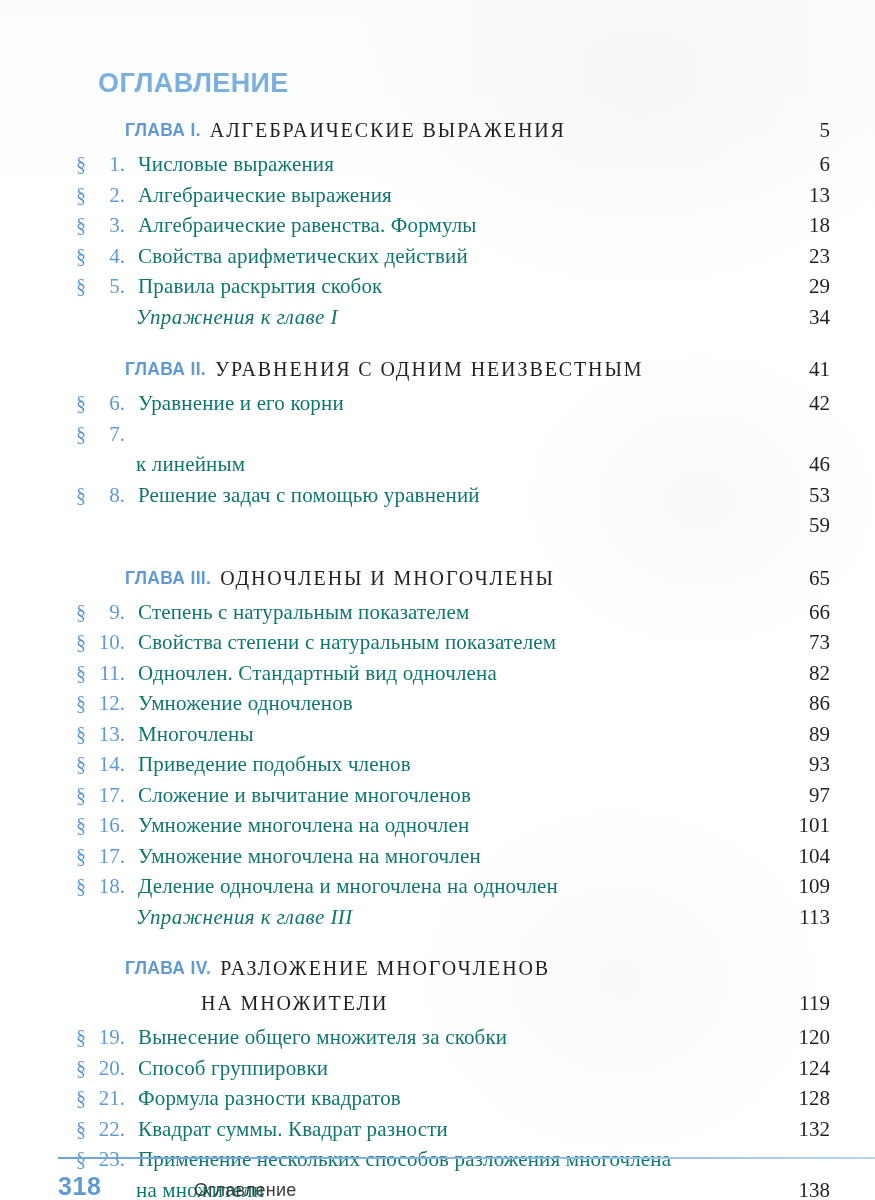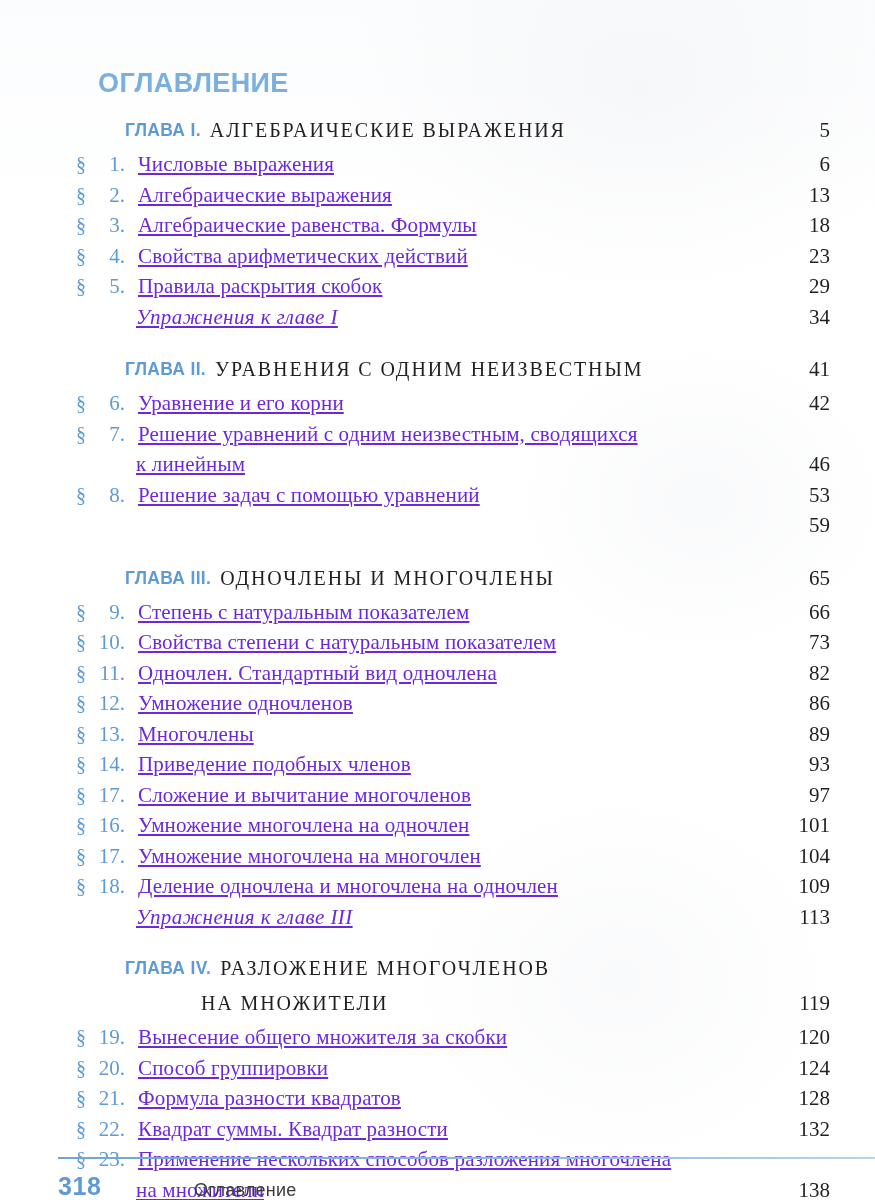--- a/index.html
+++ b/index.html
@@ -86,23 +86,22 @@
     padding-right: 2px;
   }
   .sect-dot {
     flex: 0 0 11px;
     color: #5f9ad4;
     font-size: 21px;
   }
 
   .row-label {
     flex: 0 0 auto;
-    color: #6d28d9;
+    color: #0f766e;
     letter-spacing: 0.15px;
-    text-decoration: underline;
   }
 
   .leader {
     flex: 1 1 auto;
     overflow: hidden;
     margin: 0 3px 0 5px;
     position: relative;
     top: -2px;
     color: #3a3a3a;
     letter-spacing: 2.2px;
@@ -273,21 +272,20 @@
           <span class="sect-num">6.</span>
           <span class="sect-dot"></span>
           <span class="row-label">Уравнение и его корни</span>
           <span class="leader"></span>
           <span class="row-page">42</span>
         </div>
         <div class="row">
           <span class="sect-sign">§</span>
           <span class="sect-num">7.</span>
           <span class="sect-dot"></span>
-          <span class="row-label">Решение уравнений с одним неизвестным, сводящихся</span>
         </div>
         <div class="row cont">
           <span class="cont-indent"></span>
           <span class="row-label">к линейным</span>
           <span class="leader"></span>
           <span class="row-page">46</span>
         </div>
         <div class="row">
           <span class="sect-sign">§</span>
           <span class="sect-num">8.</span>

